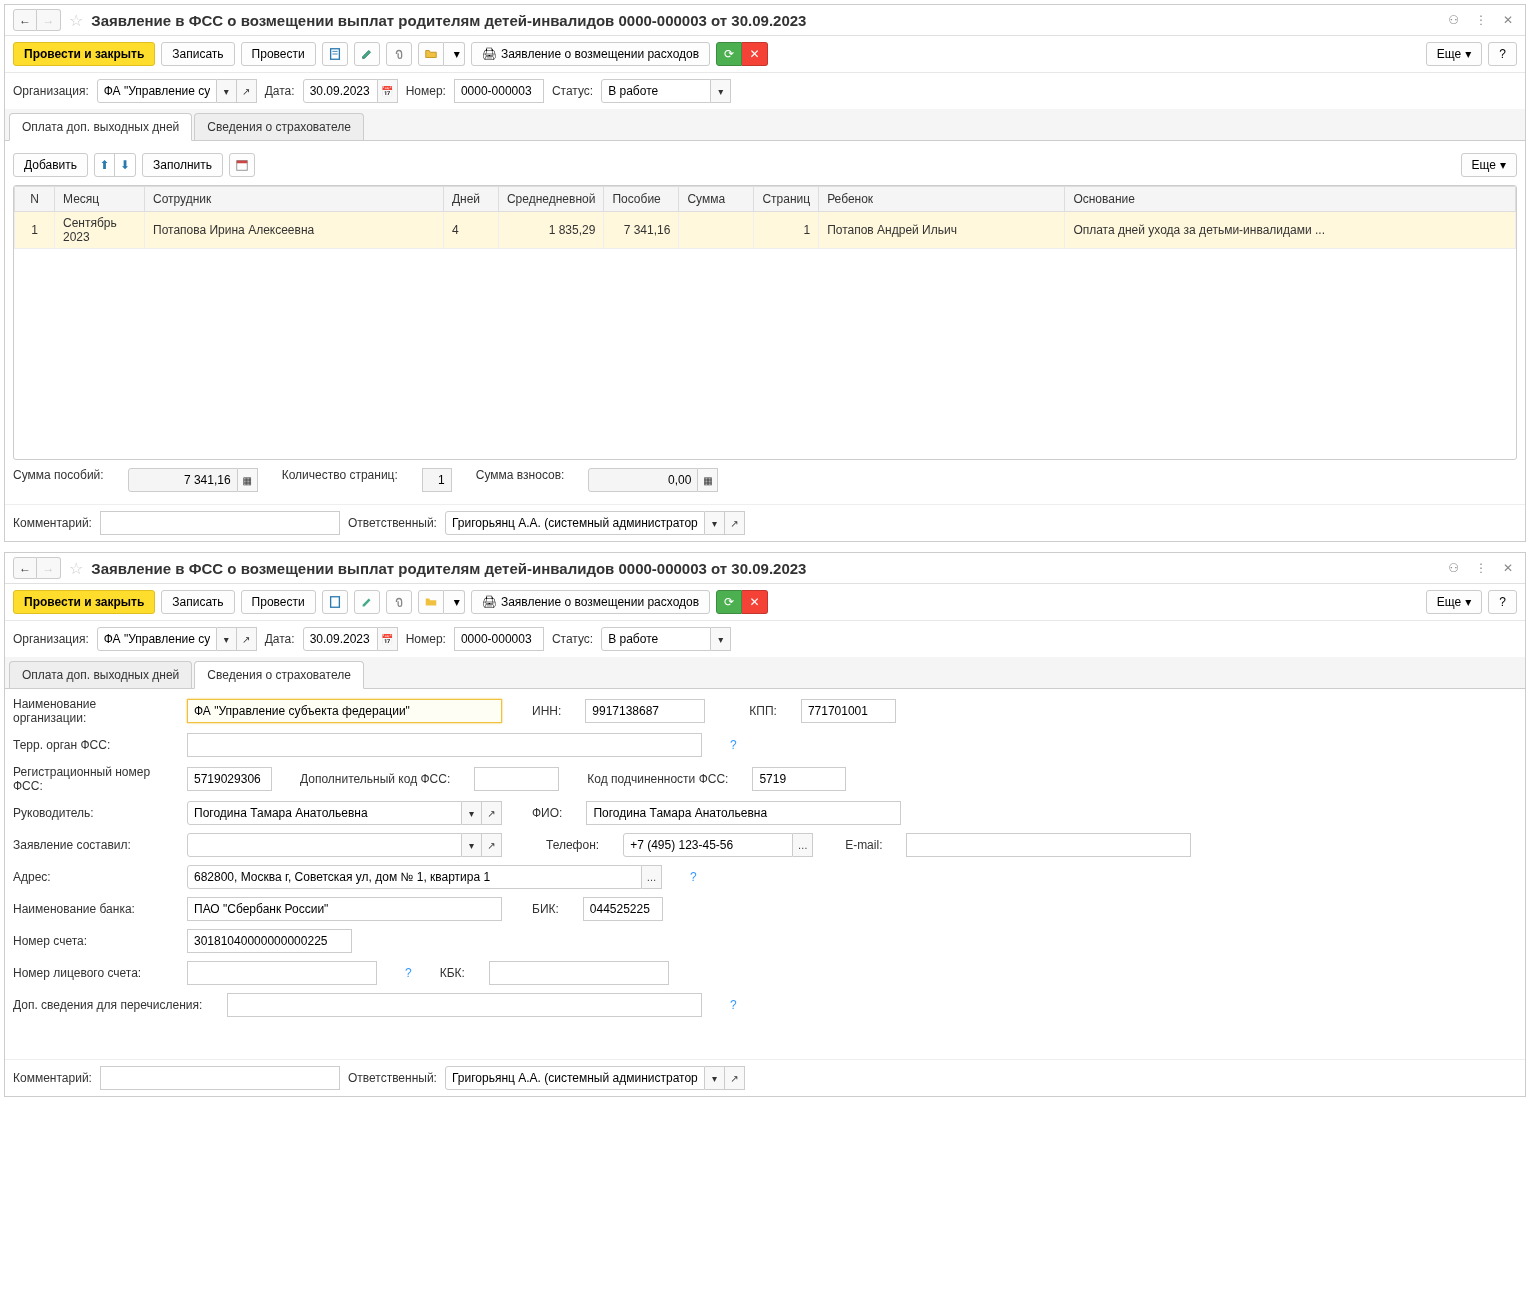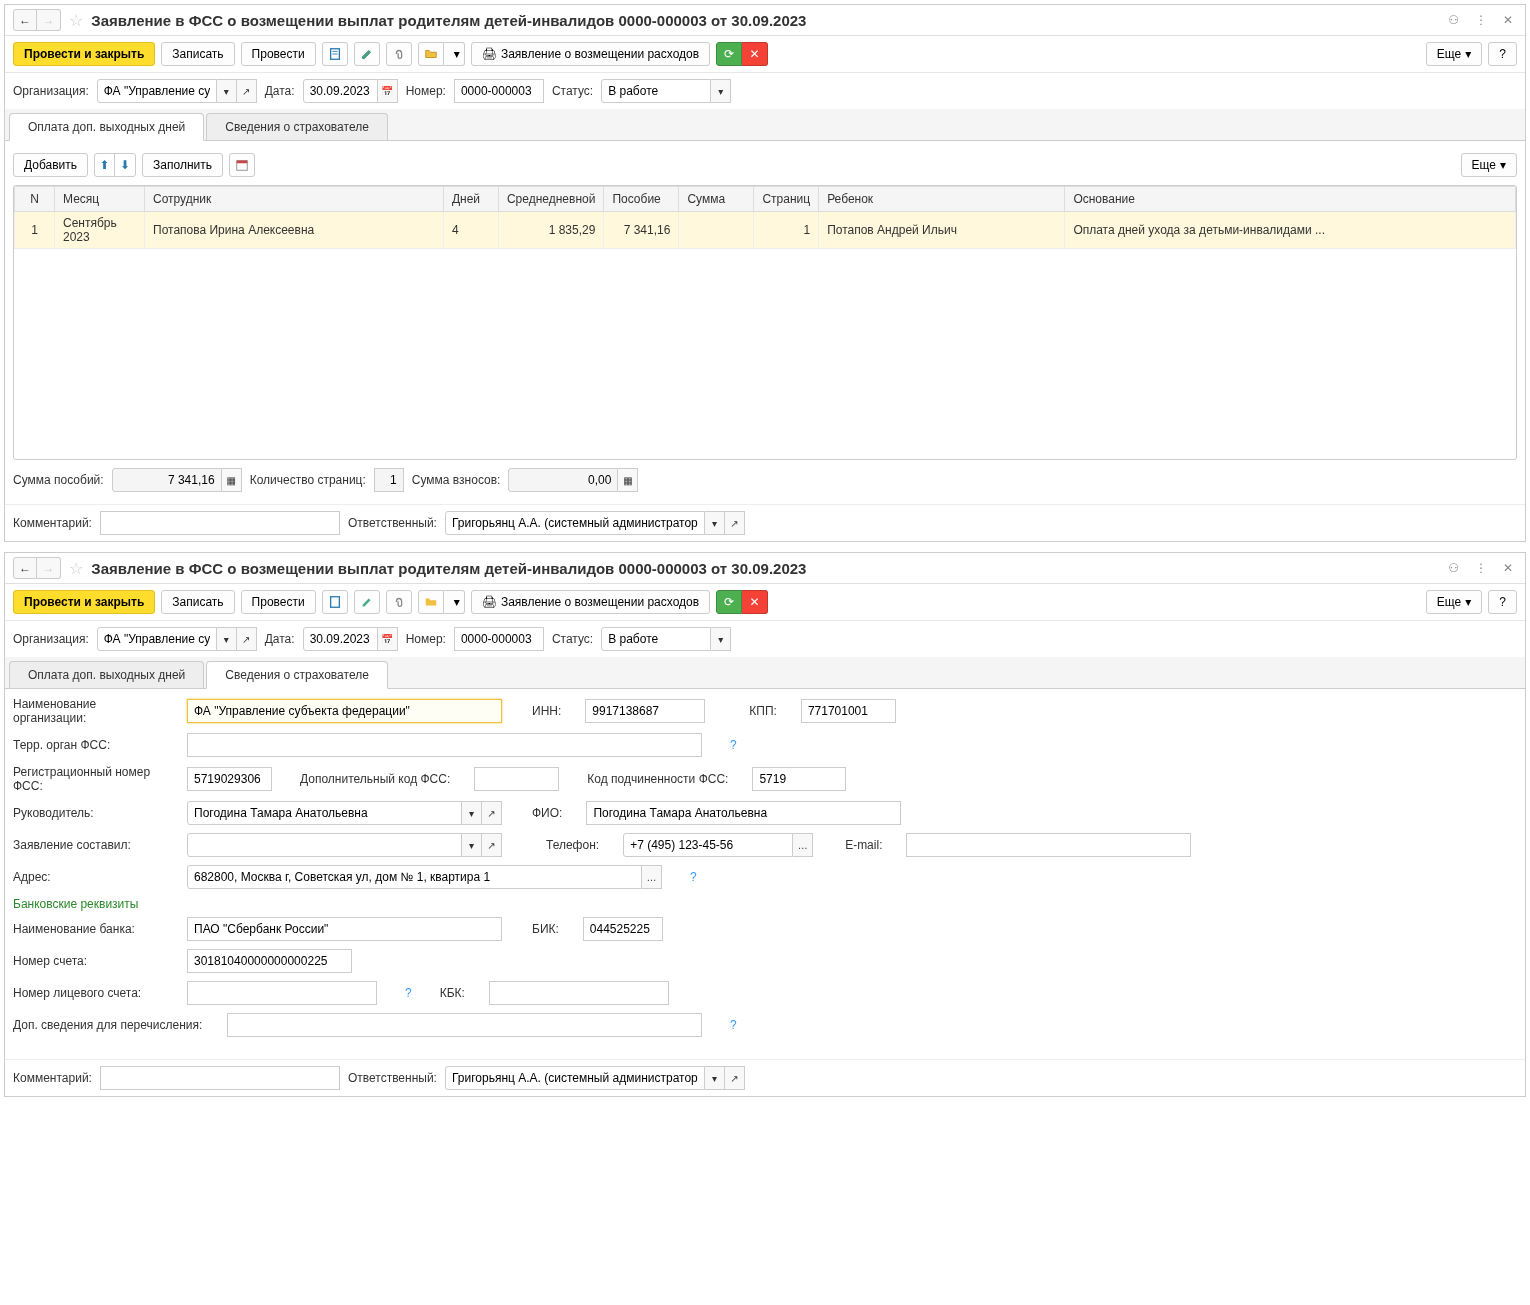--- a/index.html
+++ b/index.html
@@ -26,35 +26,35 @@
 .btn-green { background: #4caf50; color: #fff; border-color: #3d8b40; }
 .btn-red { background: #f44336; color: #fff; border-color: #c4362c; }
 .spacer { flex: 1; }
 .formrow { display: flex; align-items: center; padding: 6px 8px; gap: 8px; }
 .label { font-size: 12px; }
 .input { height: 24px; border: 1px solid #ccc; padding: 0 6px; font-size: 12px; background: #fff; }
 .input-group { display: flex; }
 .input-group .input { border-radius: 3px 0 0 3px; }
 .input-group .addon { height: 24px; width: 20px; border: 1px solid #ccc; border-left: none; background: #f8f8f8; display: flex; align-items: center; justify-content: center; cursor: pointer; font-size: 10px; }
 .tabs { display: flex; border-bottom: 1px solid #ccc; padding: 0 4px; background: #f5f5f5; }
-.tab { padding: 6px 18px; border: 1px solid #ccc; border-bottom: none; background: #eee; cursor: pointer; margin-top: 4px; border-radius: 4px 4px 0 0; margin-right: 2px; }
+.tab { padding: 6px 12px; border: 1px solid #ccc; border-bottom: none; background: #eee; cursor: pointer; margin-top: 4px; border-radius: 4px 4px 0 0; margin-right: 2px; }
 .tab.active { background: #fff; border-bottom: 1px solid #fff; margin-bottom: -1px; }
 .tab-content { padding: 8px; }
 .subtoolbar { display: flex; align-items: flex-end; gap: 6px; padding: 4px 0 8px 0; }
 .arrow-btns { display: flex; border: 1px solid #ccc; border-radius: 3px; }
 .arrow-btns span { width: 20px; height: 22px; display: flex; align-items: center; justify-content: center; cursor: pointer; }
 .arrow-btns span:first-child { border-right: 1px solid #ccc; color: #2a7ab0; }
 .arrow-btns span:last-child { color: #2a7ab0; }
 .table-wrap { border: 1px solid #ccc; border-radius: 3px; height: 275px; overflow: auto; background: #fff; }
 table { width: 100%; border-collapse: collapse; }
 th { background: #f5f5f5; text-align: left; padding: 5px 8px; border: 1px solid #ddd; font-weight: normal; font-size: 12px; }
 td { padding: 4px 8px; border: 1px solid #eee; background: #fff8dc; font-size: 12px; }
 .num-col { width: 40px; text-align: center; }
 .right { text-align: right; }
-.totals { display: flex; align-items: center; gap: 8px; padding: 8px 0 4px 0; }
+.totals { display: flex; gap: 24px; padding: 8px 0 4px 0; }
 .ro-input { background: #f5f5f5; text-align: right; }
 .bottom-row { display: flex; align-items: center; gap: 8px; padding: 6px 8px; border-top: 1px solid #eee; }
 .form-field { display: flex; align-items: center; gap: 24px; margin-bottom: 8px; }
 .form-field .lb { width: 150px; flex-shrink: 0; }
 .link { color: #3366cc; text-decoration: underline dotted; cursor: pointer; font-size: 11px; }
 .q { color: #3399ff; cursor: pointer; padding: 0 4px; }
 .section-title { color: #2a8a2a; font-size: 12px; margin: 6px 0; }
 .highlighted { border: 1px solid #f0c040 !important; box-shadow: 0 0 2px #f0c040; background: #fffef5; }
 svg { width: 14px; height: 14px; }
 </style>
@@ -348,21 +348,20 @@
       <input class="input" style="width: 285px;">
     </div>
     <div class="form-field">
       <span class="lb">Адрес:</span>
       <div class="input-group">
           <input class="input" style="width: 455px;" value="682800, Москва г, Советская ул, дом № 1, квартира 1">
           <span class="addon">…</span>
         </div>
       <span class="q">?</span>
     </div>
-    <div class="section-title">Банковские реквизиты</div>
     <div class="form-field">
       <span class="lb">Наименование банка:</span>
       <input class="input" style="width: 315px;" value="ПАО &quot;Сбербанк России&quot;">
       <span class="label" style="margin-left:6px">БИК:</span>
       <input class="input" style="width: 80px;" value="044525225">
     </div>
     <div class="form-field">
       <span class="lb">Номер счета:</span>
       <input class="input" style="width: 165px;" value="30181040000000000225">
     </div>

